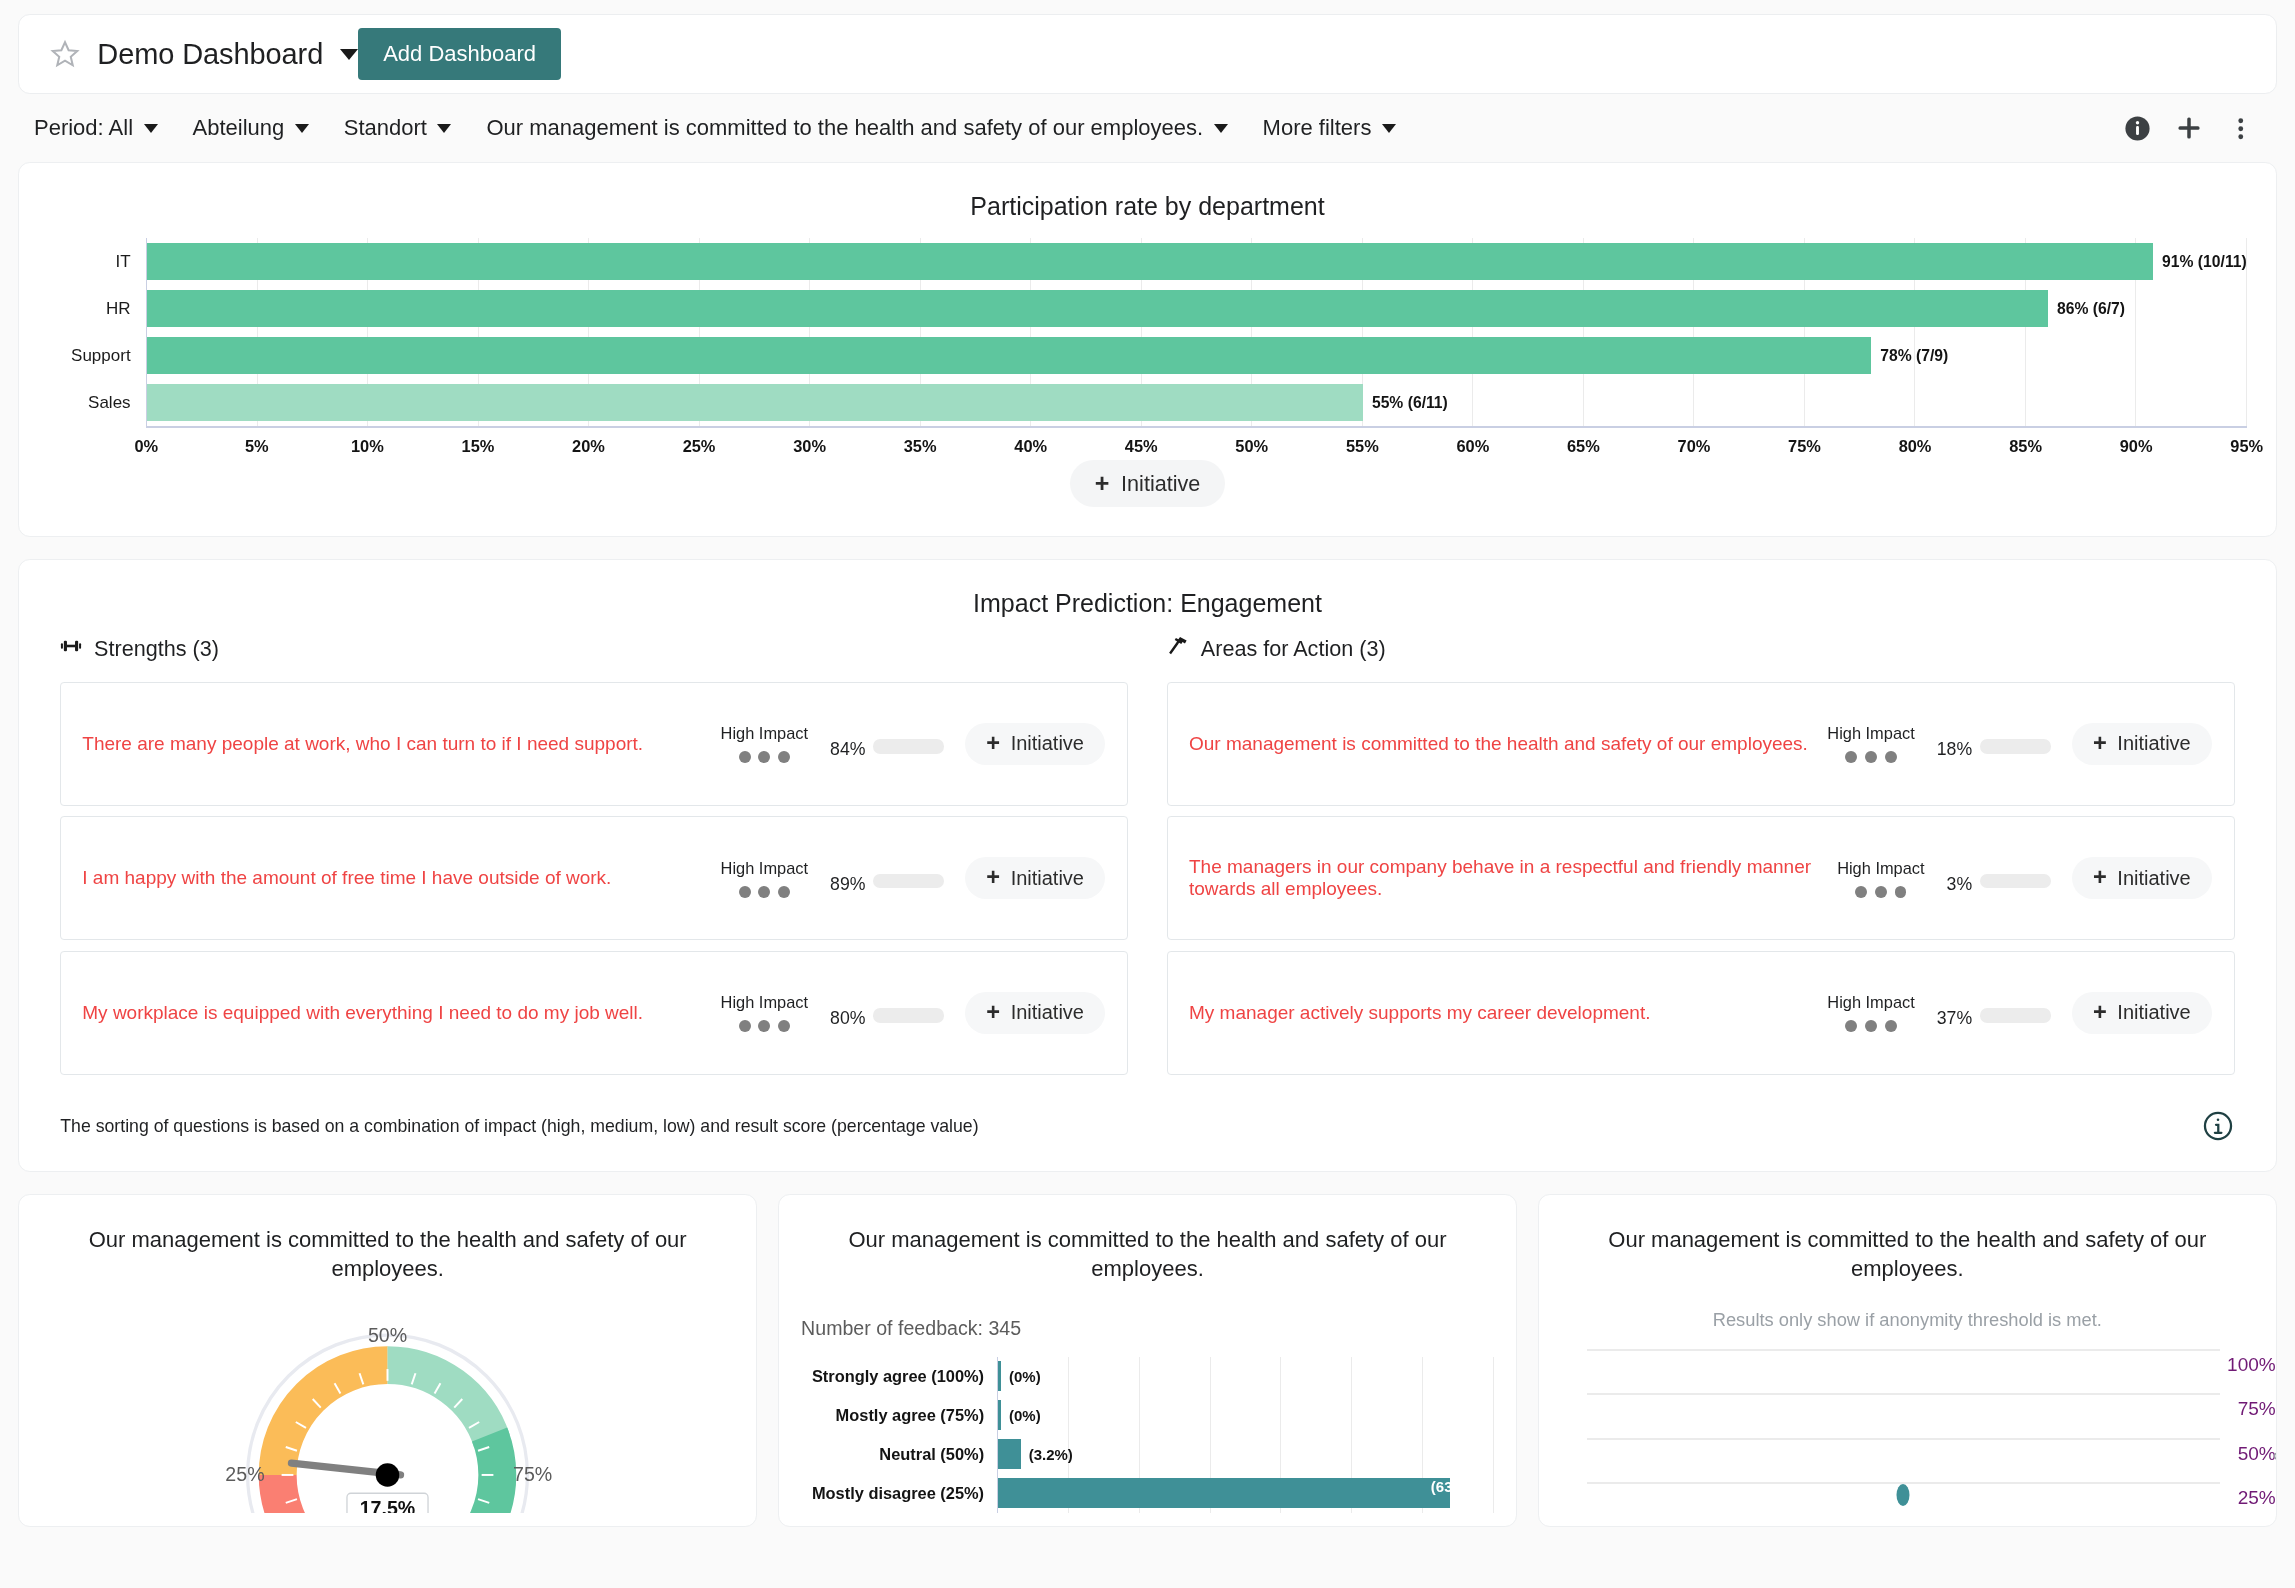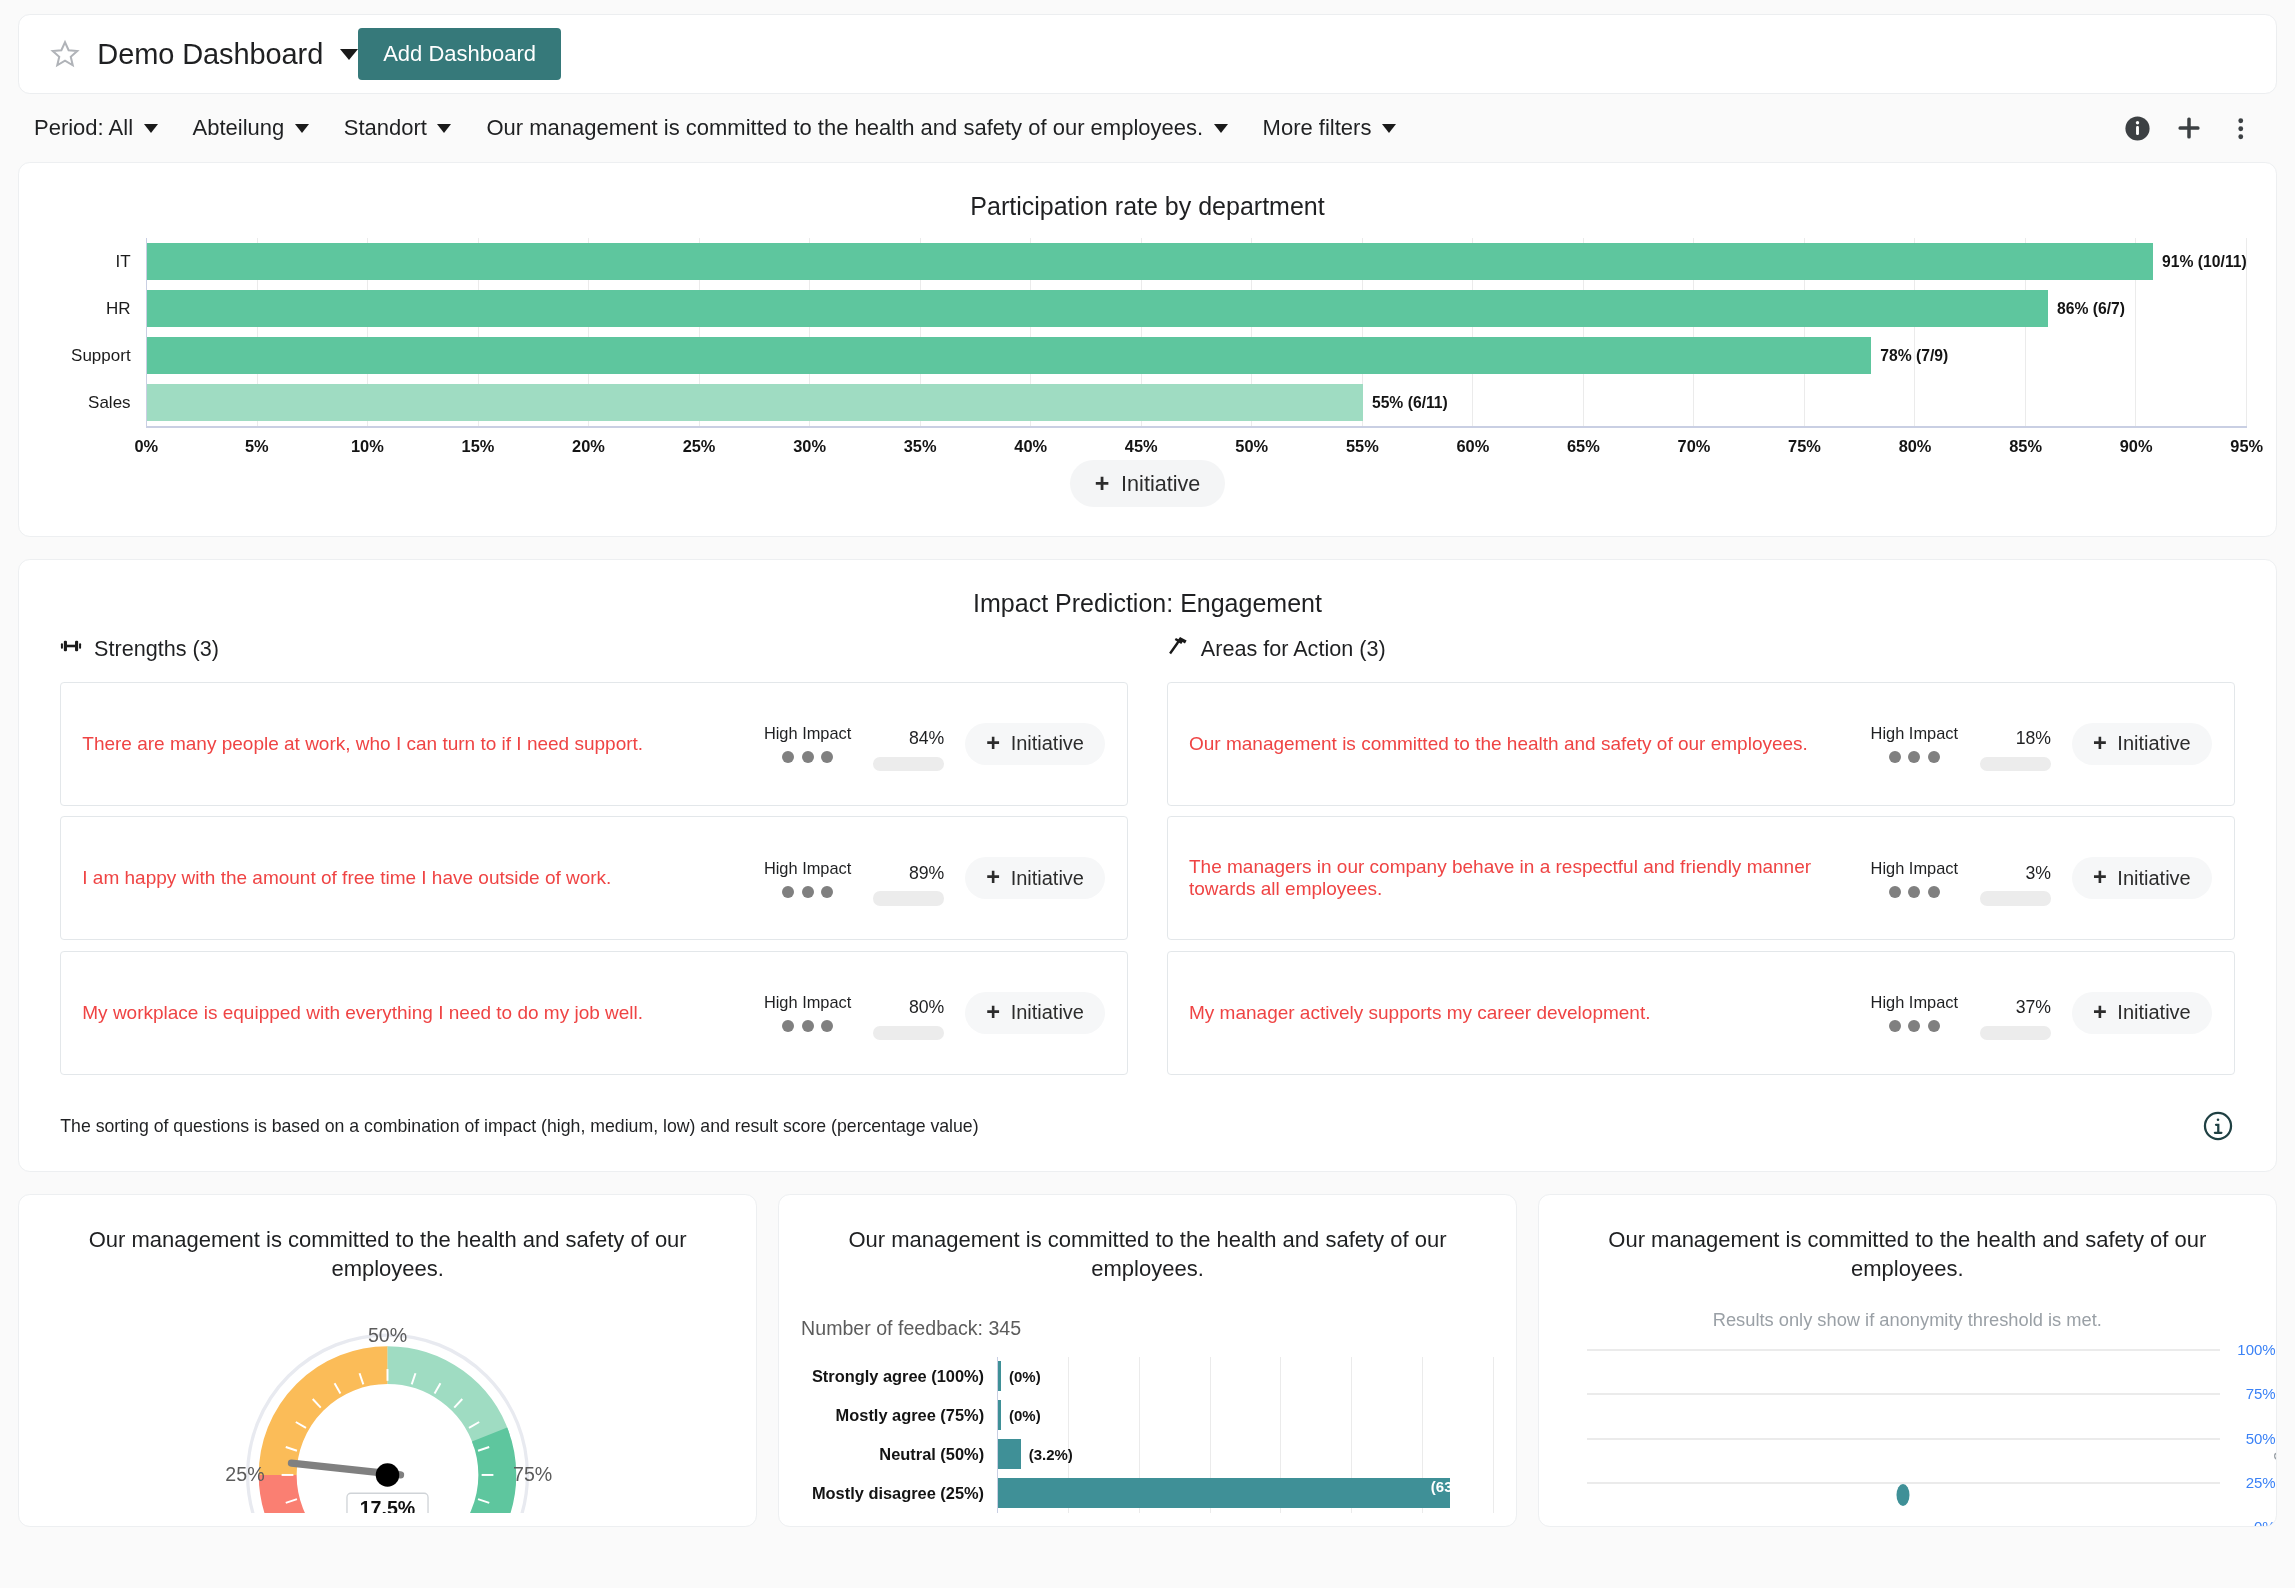--- a/index.html
+++ b/index.html
@@ -182,21 +182,21 @@
     display: flex;
     flex-direction: column;
     align-items: center;
     gap: 7.9px;
     margin-right: 22px;
     white-space: nowrap;
   }
   .impact-label { font-size: 16.4px; color: #1f2022; }
   .dots { display: flex; gap: 7.9px; }
   .dot { width: 11.8px; height: 11.8px; border-radius: 50%; background: #808080; }
-  .score-block { display: flex; flex-direction: column; align-items: flex-end; gap: 7.9px; margin-right: 21px; margin-top: 12px; }
+  .score-block { display: flex; flex-direction: row; align-items: flex-start; gap: 7.9px; margin-right: 21px; margin-top: 12px; }
   .score-val { font-size: 17.7px; color: #1f2022; }
   .track { width: 71px; height: 14.4px; background: #ececec; border-radius: 7.2px; overflow: hidden; }
   .fill { height: 100%; border-radius: 7.2px; }
   .fill.green { background: #5ec69e; }
   .fill.red { background: #fa7f72; }
   .fill.orange { background: #fbbc58; }
   .pill-sm {
     display: inline-flex;
     align-items: center;
     gap: 10.5px;
@@ -260,23 +260,24 @@
   .hbar-val.inside { position: absolute; right: 10.5px; margin: 0; color: #ffffff; }
 
   .anon-note { text-align: center; font-size: 18.3px; color: #9aa0a6; padding-top: 26px; }
   .linechart { position: relative; height: 177px; margin: 18.3px 34px 0 26px; }
   .ygrid { position: absolute; left: 0; right: 0; height: 2px; background: #ebebeb; }
   .ygrid.base { background: #c9cfe3; }
   .ylab {
     position: absolute;
     right: -56px;
     transform: translateY(-50%);
-    font-size: 15px;
-    color: #3b82f6;
-    white-space: nowrap;
+    font-size: 19px;
+    color: #701a75;
+    white-space: nowrap;
+    margin-top: 16px;
   }
   .yaxis-title {
     position: absolute;
     right: -98px;
     top: 50%;
     transform: translateY(-50%) rotate(90deg);
     transform-origin: center;
     font-size: 17.7px;
     color: #9aa0a6;
     letter-spacing: 0.7px;

